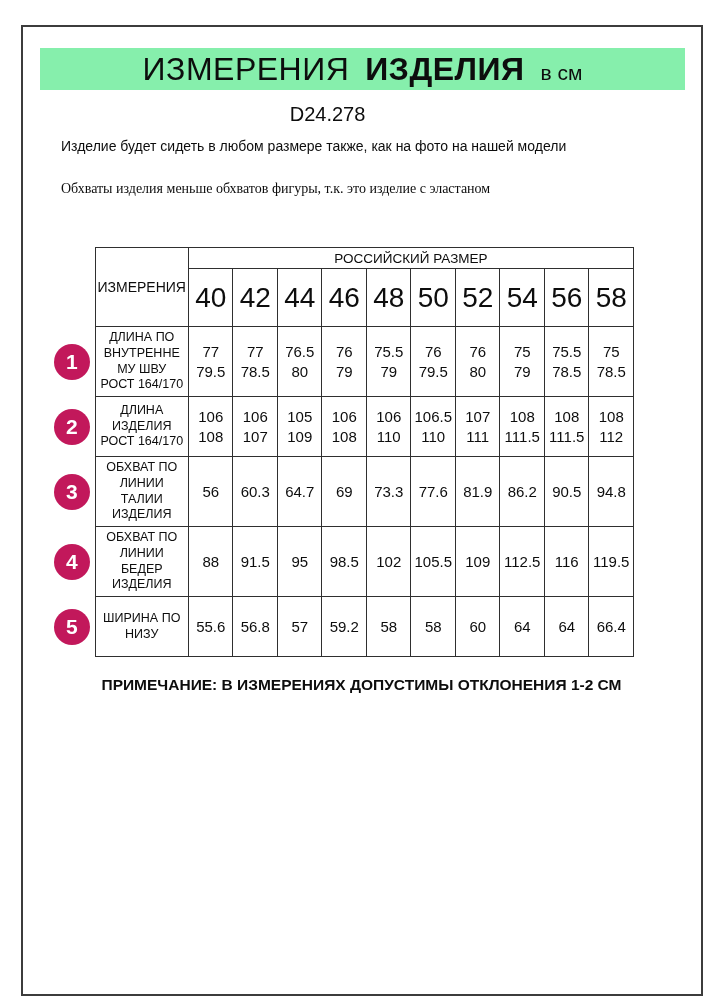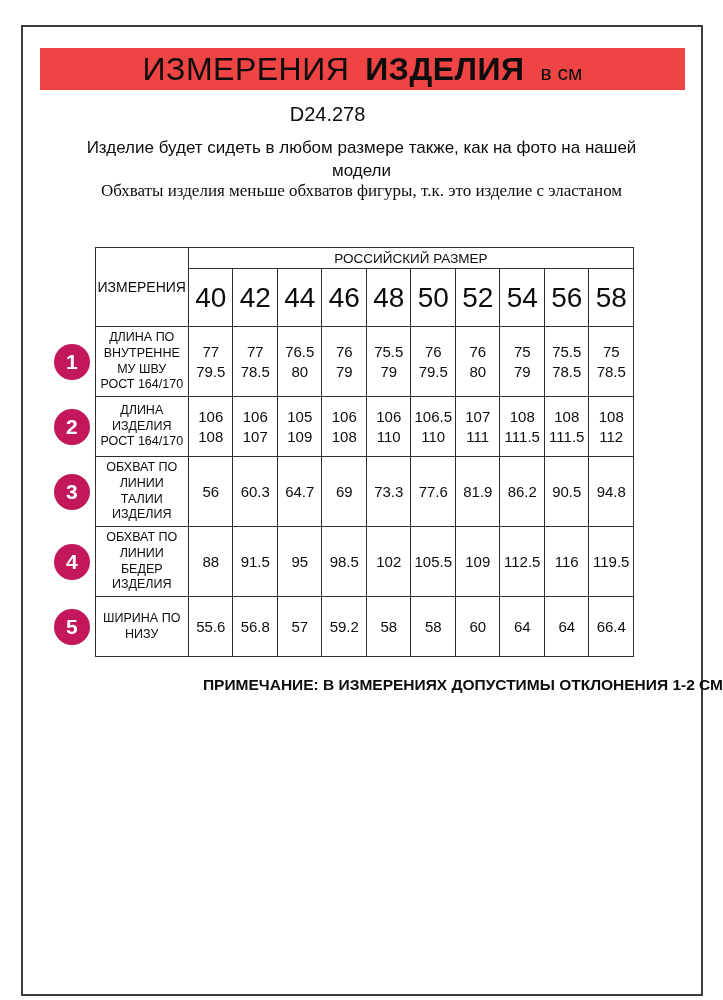--- a/index.html
+++ b/index.html
@@ -36,22 +36,22 @@
     position: absolute;
     left: 0; top: 103px;
     width: 655px;
     text-align: center;
     font-size: 20px;
   }
   .note {
     position: absolute;
     left: 61px;
     width: 601px;
-    text-align: center;
-    font-size: 17px;
+    text-align: left;
+    font-size: 14px;
     line-height: 1.35;
   }
   .note-1 { top: 137px; }
   .note-2 { top: 180px; font-family: Liberation Serif, serif; }
   .size-table {
     position: absolute;
     left: 49px; top: 247px;
     border-collapse: collapse;
     table-layout: fixed;
   }
@@ -81,31 +81,31 @@
     align-items: center;
     justify-content: center;
     color: #ffffff;
     font-size: 21px;
     font-weight: bold;
   }
   .footnote {
     position: absolute;
     left: 0; top: 676px;
     width: 723px;
-    text-align: right;
+    text-align: center;
     font-size: 15.5px;
     font-weight: bold;
   }
 </style>
 </head>
 <body>
 
 <div class="page-border"></div>
 
-<div class="title-bar" style="background: #ef4444;">
+<div class="title-bar" style="background: #86efac;">
   <div class="title-line">
     <span class="title-regular">ИЗМЕРЕНИЯ</span><span class="title-bold">ИЗДЕЛИЯ</span><span class="title-suffix">в см</span>
   </div>
 </div>
 
 <div class="article">D24.278</div>
 
 <div class="note note-1">Изделие будет сидеть в любом размере также, как на фото на нашей модели</div>
 <div class="note note-2">Обхваты изделия меньше обхватов фигуры, т.к. это изделие с эластаном</div>
 

